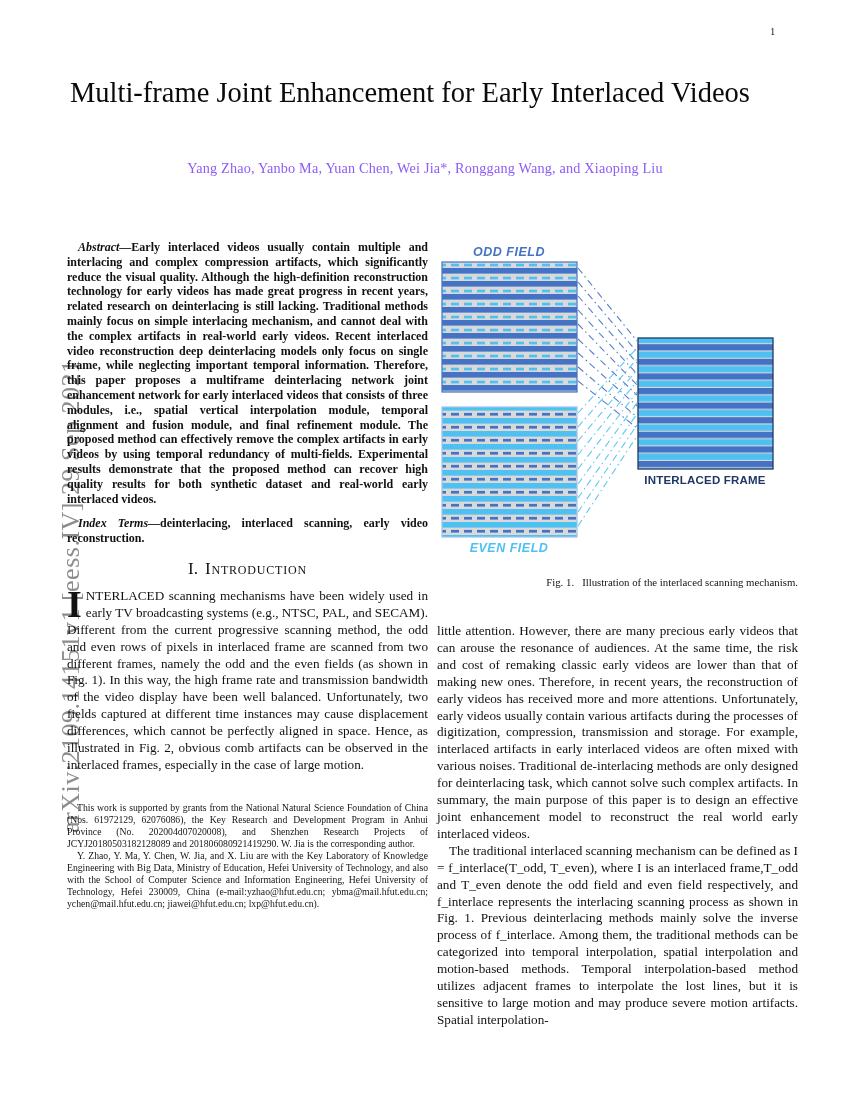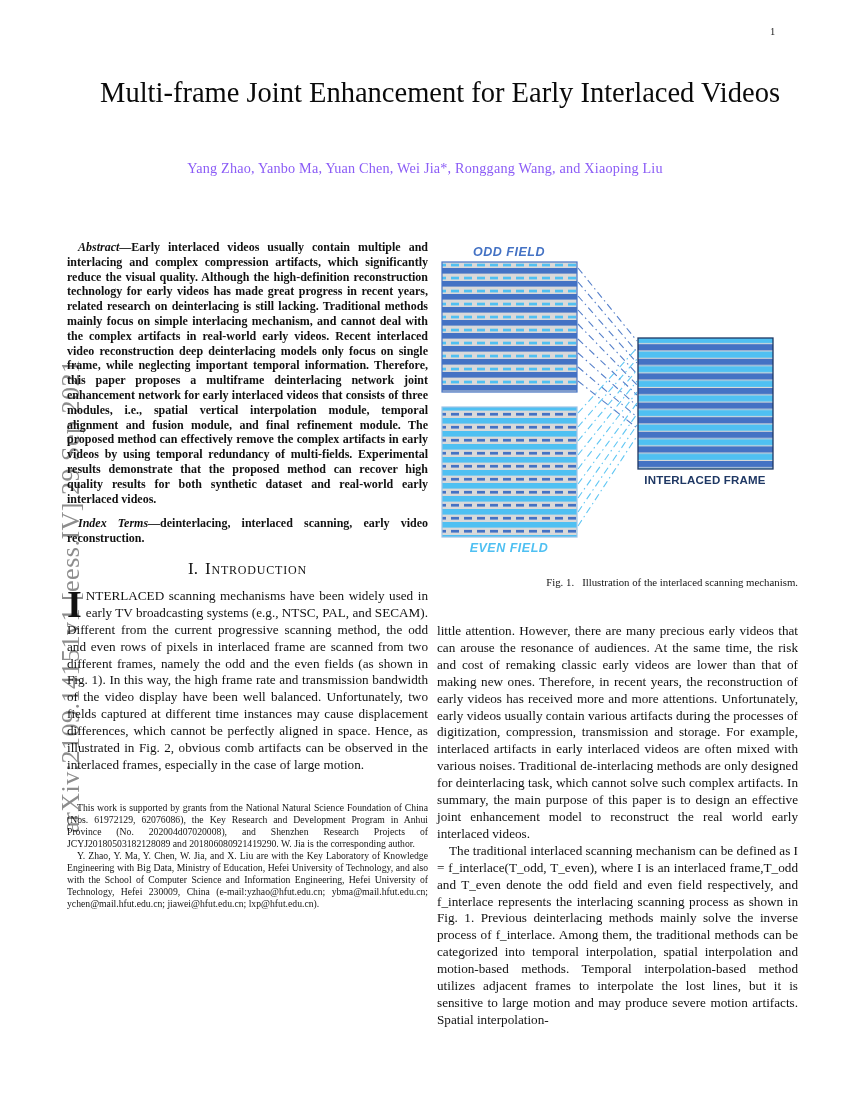--- a/index.html
+++ b/index.html
@@ -9,21 +9,21 @@
   }
   .page-number{
     position:absolute;top:26px;left:770px;font-size:10.5px;color:#222;
   }
   .arxiv-watermark{
     position:absolute;left:56px;top:833px;transform:rotate(-90deg);
     transform-origin:0 0;white-space:nowrap;font-size:26px;color:#8d8d8d;
     font-family:"Liberation Serif", serif;letter-spacing:0.5px;
   }
   .paper-title{
-    position:absolute;top:76px;left:70px;width:710px;text-align:right;
+    position:absolute;top:76px;left:70px;width:710px;text-align:left;
     font-size:28.5px;line-height:1.22;font-weight:400;color:#0a0a0a;
   }
   .paper-authors{
     position:absolute;top:160px;left:70px;width:710px;text-align:center;
     font-size:14.2px;color:#8b5cf6;letter-spacing:0.2px;
   }
   .cols{
     position:absolute;top:240px;left:67px;width:737px;height:830px;
     display:flex;gap:9px;
   }

